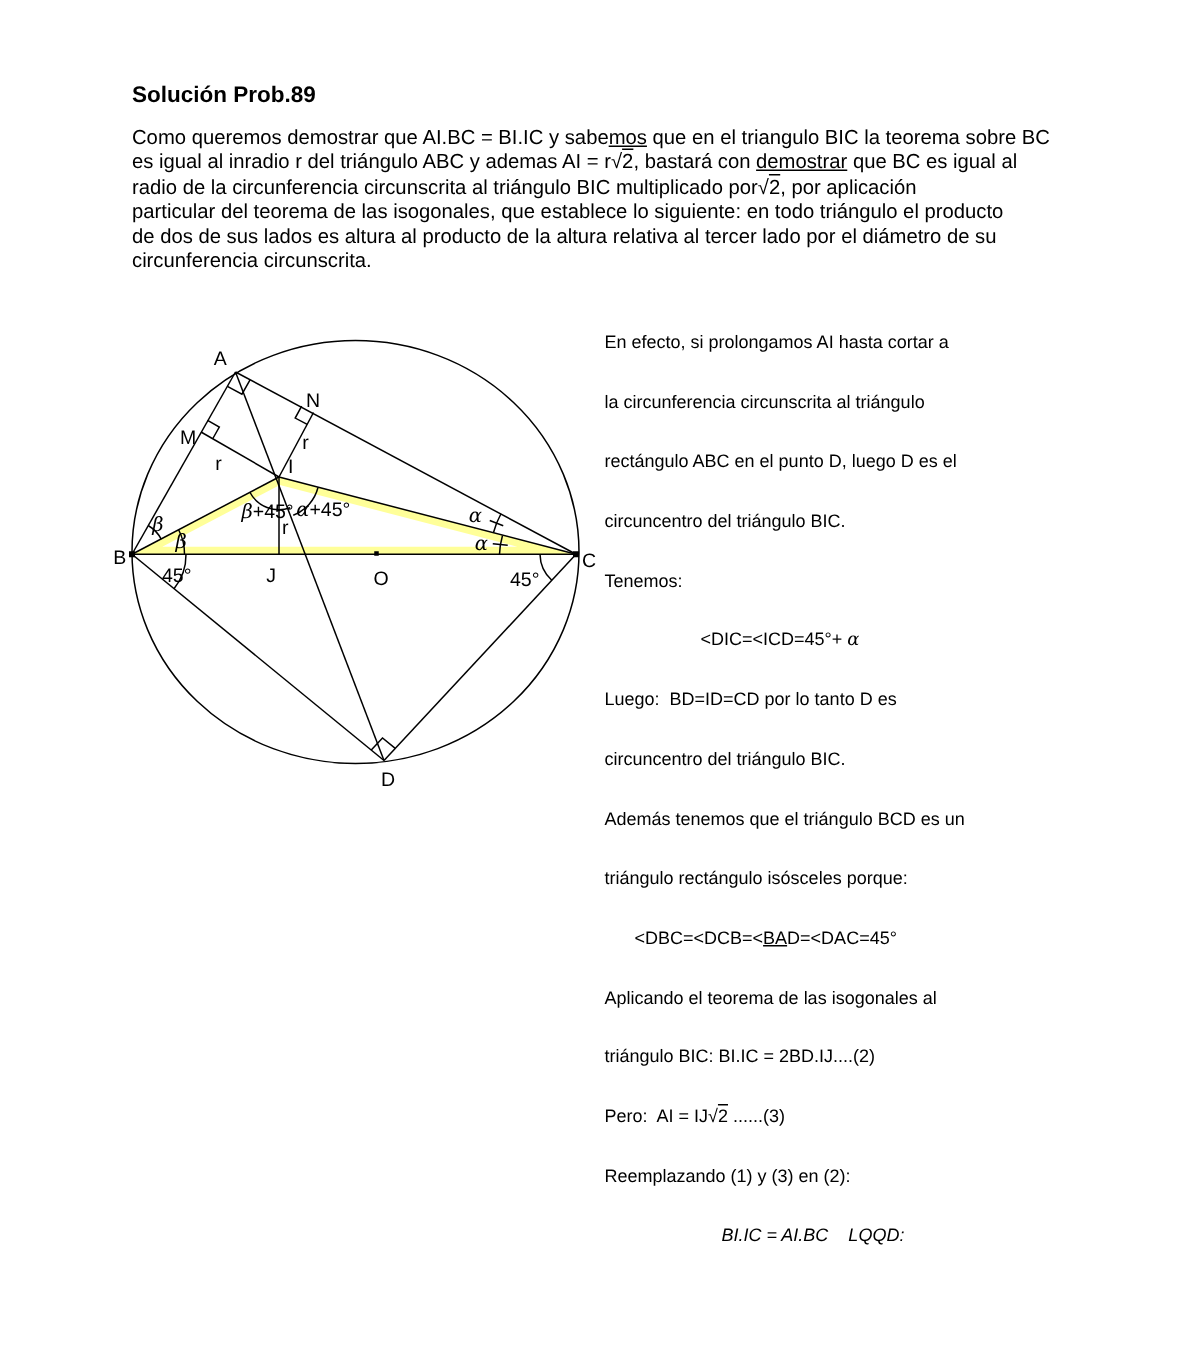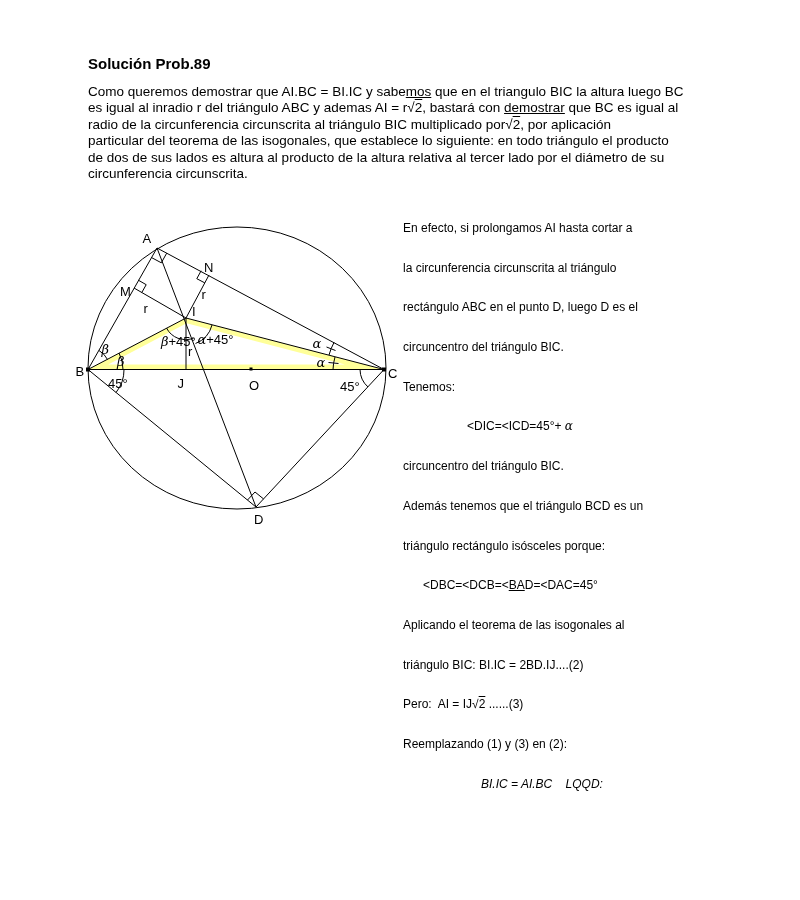--- a/index.html
+++ b/index.html
@@ -32,35 +32,36 @@
   svg{position:absolute;left:0;top:0;}
   svg .lbl{font-family:"Liberation Sans",sans-serif;font-size:13px;fill:#000;}
   svg .gk{font-family:"DejaVu Serif",serif;font-style:italic;font-size:13px;fill:#000;}
 </style>
 </head>
 <body>
 
 <div class="title">Solución Prob.89</div>
 
 <div class="para">
-  <div class="ln"><span>Como queremos demostrar que AI.BC = BI.IC y sabe</span><span class="u">mos</span><span> que en el triangulo BIC la altura luego BC</span></div>
+  <div class="ln"><span>Como queremos demostrar que AI.BC = BI.IC y sabe</span><span class="u">mos</span><span> que en el triangulo BIC la teorema sobre BC</span></div>
   <div class="ln"><span>es igual al inradio r del triángulo ABC y ademas AI = r</span><span>√</span><span class="ov">2</span><span>, bastará con </span><span class="u">demostrar</span><span> que BC es igual al</span></div>
   <div class="ln"><span>radio de la circunferencia circunscrita al triángulo BIC multiplicado por</span><span>√</span><span class="ov">2</span><span>, por aplicación</span></div>
   <div class="ln"><span>particular del teorema de las isogonales, que establece lo siguiente: en todo triángulo el producto</span></div>
   <div class="ln"><span>de dos de sus lados es altura al producto de la altura relativa al tercer lado por el diámetro de su</span></div>
   <div class="ln"><span>circunferencia circunscrita.</span></div>
 </div>
 
 <div class="sol">
   <div class="ln"><span>En efecto, si prolongamos AI hasta cortar a</span></div>
   <div class="ln"><span>la circunferencia circunscrita al triángulo</span></div>
   <div class="ln"><span>rectángulo ABC en el punto D, luego D es el</span></div>
   <div class="ln"><span>circuncentro del triángulo BIC.</span></div>
   <div class="ln"><span>Tenemos:</span></div>
   <div class="ln ind1"><span>&lt;DIC=&lt;ICD=45°+ </span><span class="sym">α</span></div>
+  <div class="ln"><span>Luego:  BD=ID=CD por lo tanto D es</span></div>
   <div class="ln"><span>circuncentro del triángulo BIC.</span></div>
   <div class="ln"><span>Además tenemos que el triángulo BCD es un</span></div>
   <div class="ln"><span>triángulo rectángulo isósceles porque:</span></div>
   <div class="ln ind2"><span>&lt;DBC=&lt;DCB=&lt;</span><span class="u">BA</span><span>D=&lt;DAC=45°</span></div>
   <div class="ln"><span>Aplicando el teorema de las isogonales al</span></div>
   <div class="ln"><span>triángulo BIC: BI.IC = 2BD.IJ....(2)</span></div>
   <div class="ln"><span>Pero:  AI = IJ</span><span>√</span><span class="ov">2</span><span> ......(3)</span></div>
   <div class="ln"><span>Reemplazando (1) y (3) en (2):</span></div>
   <div class="ln ind3"><span>BI.IC = AI.BC    LQQD:</span></div>
 </div>

